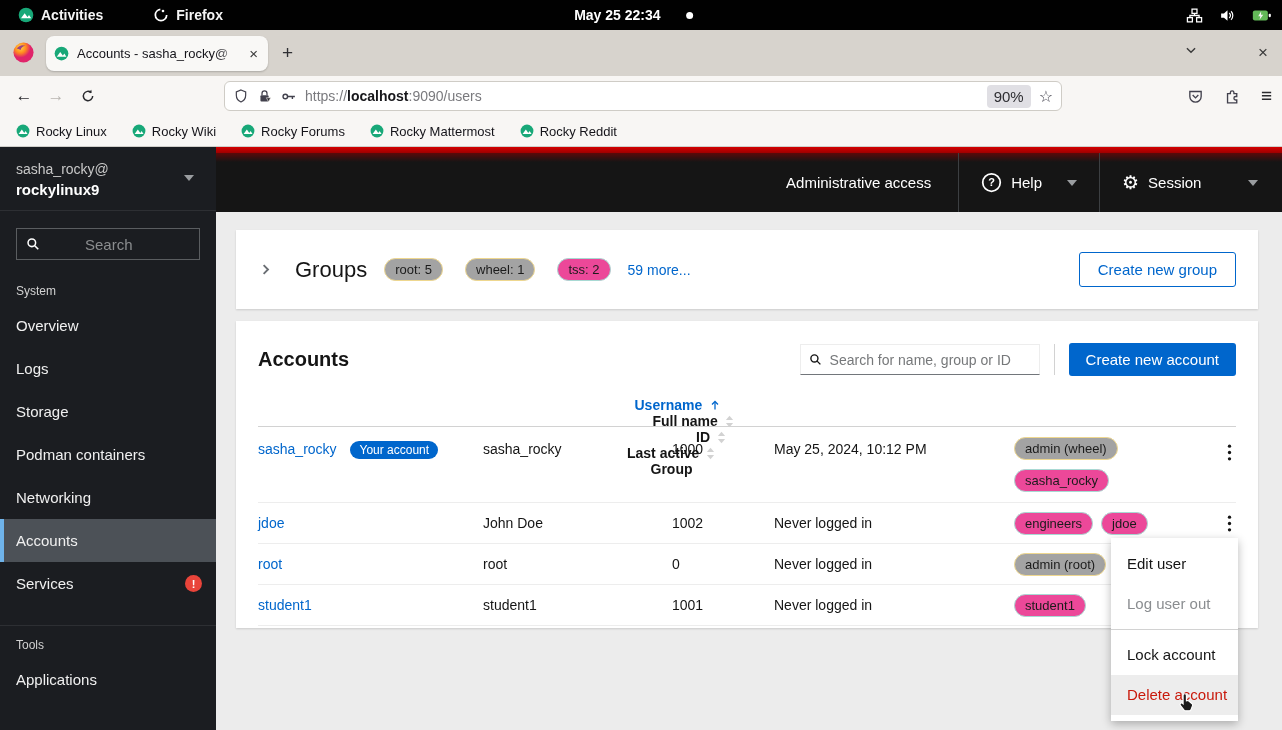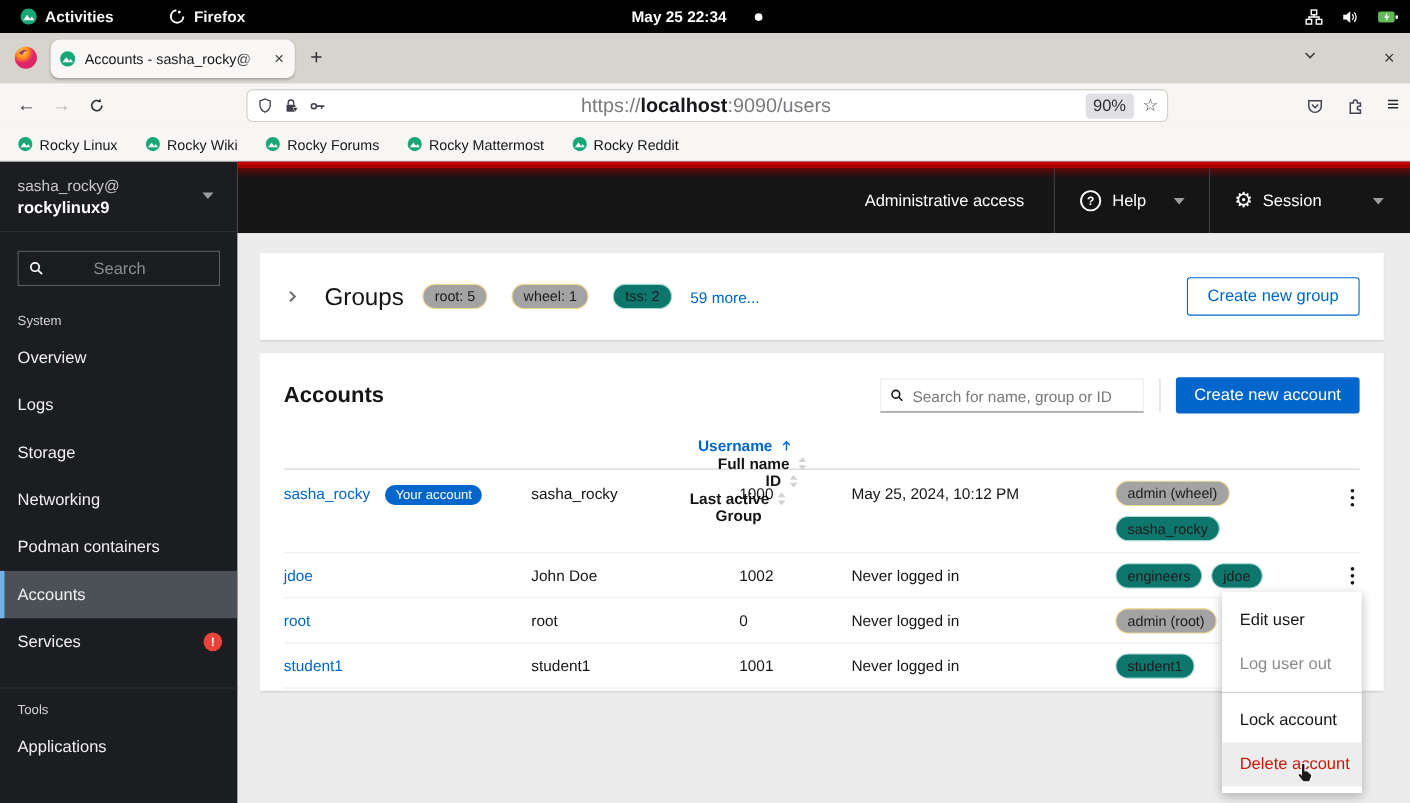--- a/index.html
+++ b/index.html
@@ -24,21 +24,21 @@
   .tab-title::after { content:""; position:absolute; right:0; top:0; bottom:0; width:22px; background:linear-gradient(90deg, rgba(249,248,246,0), #f9f8f6); }
   .tab-close { font-size:15px; color:#3a3a3a; padding:0 2px; cursor:default; }
   .newtab-btn { position:absolute; left:282px; top:13px; font-size:19px; color:#2f2f33; line-height:20px; }
   .win-ctl { position:absolute; top:13px; color:#3a3a3a; }
 
   
   .toolbar { position:absolute; left:0; top:76px; width:1282px; height:40px; background:#f8f6f4; display:flex; align-items:center; }
   .nav-btn { font-size:17px; width:32px; text-align:center; color:#2a2a2e; }
   .nav-btn.disabled { color:#b8b5b0; }
   .urlbar { position:absolute; left:224px; top:5px; width:838px; height:30px; background:#fff; border:1px solid #cfccc6; border-radius:6px; display:flex; align-items:center; padding:0 8px; gap:8px; }
-  .url-text { font-size:18px; color:#7a7a7e; flex:1; white-space:nowrap; overflow:hidden;text-align:center; }
+  .url-text { font-size:14px; color:#7a7a7e; flex:1; white-space:nowrap; overflow:hidden; }
   .url-text b { color:#17171b; font-weight:700; }
   .zoom-badge { font-size:15px; color:#2f2f33; background:#e0dfe4; border-radius:4px; padding:3px 7px; }
   .star { font-size:16px; color:#42414d; }
   .tb-right { position:absolute; right:10px; top:5px; height:30px; display:flex; align-items:center; gap:20px; }
   .hamburger { font-size:19px; color:#2a2a2e; }
 
   
   .bookmarks { position:absolute; left:0; top:116px; width:1282px; height:31px; background:#f8f6f4; border-bottom:1px solid #d0cec9; display:flex; align-items:center; gap:25px; padding-left:16px; }
   .bm { display:flex; align-items:center; gap:6px; font-size:13px; color:#15141a; }
 
@@ -70,21 +70,21 @@
 
   
   .content { position:absolute; left:216px; top:212px; width:1066px; height:518px; background:#ececec; }
   .card { position:absolute; left:20px; width:1022px; background:#fff; box-shadow:0 1px 2px rgba(3,3,3,.14); }
 
   .groups-card { top:18px; height:79px; display:flex; align-items:center; padding:0 22px; }
   .expand-chevron { margin-right:22px; display:inline-flex; }
   .groups-title { font-size:22px; color:#151515; font-weight:400; margin-right:17px; }
   .chip { display:inline-block; padding:3px 10px; border-radius:14px; font-size:13px; color:#1b1b1b; border:1px solid transparent; white-space:nowrap; }
   .chip[data-color="gold"] { background:#a3a3a3; border-color:#eed78f; }
-  .chip[data-color="cyan"] { background:#0f766e; border-color:#a8d9d3; }
+  .chip[data-color="cyan"] { background:#ec4899; border-color:#a8d9d3; }
   .groups-chips { display:flex; gap:22px; align-items:center; }
   .more-link { font-size:14px; color:#0066cc; margin-left:17px; }
   .btn-secondary { margin-left:auto; border:1px solid #0066cc; color:#0066cc; background:#fff; font-size:15px; padding:8px 18px; border-radius:3px; }
 
   .accounts-card { top:109px; height:307px; padding:22px 22px 0; }
   .acc-header { display:flex; align-items:center; }
   .acc-title { font-size:20px; font-weight:700; color:#151515; }
   .acc-search { margin-left:auto; width:240px; height:31px; background:#fff; border:1px solid #ededed; border-bottom:1px solid #72767b; display:flex; align-items:center; padding:0 8px; gap:8px; }
   .acc-search-ph { font-size:14px; color:#76787a; white-space:nowrap; }
   .acc-sep { width:1px; height:31px; background:#d2d2d2; margin:0 14px; }
@@ -317,24 +317,24 @@
     <div class="sb-item">
         <span>Overview</span>
       </div>
     <div class="sb-item">
         <span>Logs</span>
       </div>
     <div class="sb-item">
         <span>Storage</span>
       </div>
     <div class="sb-item">
+        <span>Podman containers</span>
+      </div>
+    <div class="sb-item">
         <span>Networking</span>
-      </div>
-    <div class="sb-item">
-        <span>Podman containers</span>
       </div>
     <div class="sb-item active">
         <span>Accounts</span>
       </div>
     <div class="sb-item">
       <span>Services</span>
       <span class="sb-badge">!</span>
     </div>
     <div class="sb-divider"></div>
     <div class="sb-section" style="margin-top:12px;">Tools</div>

